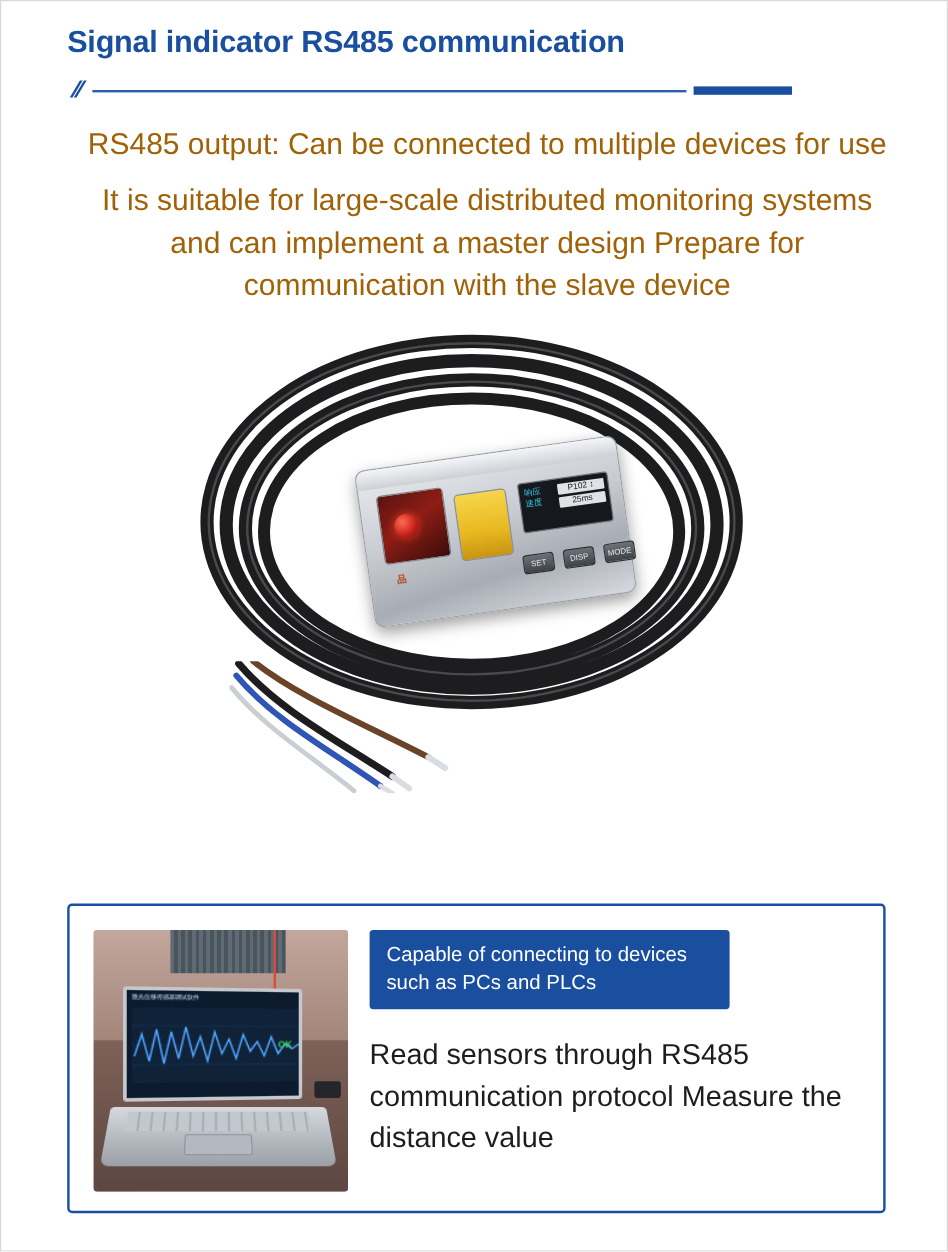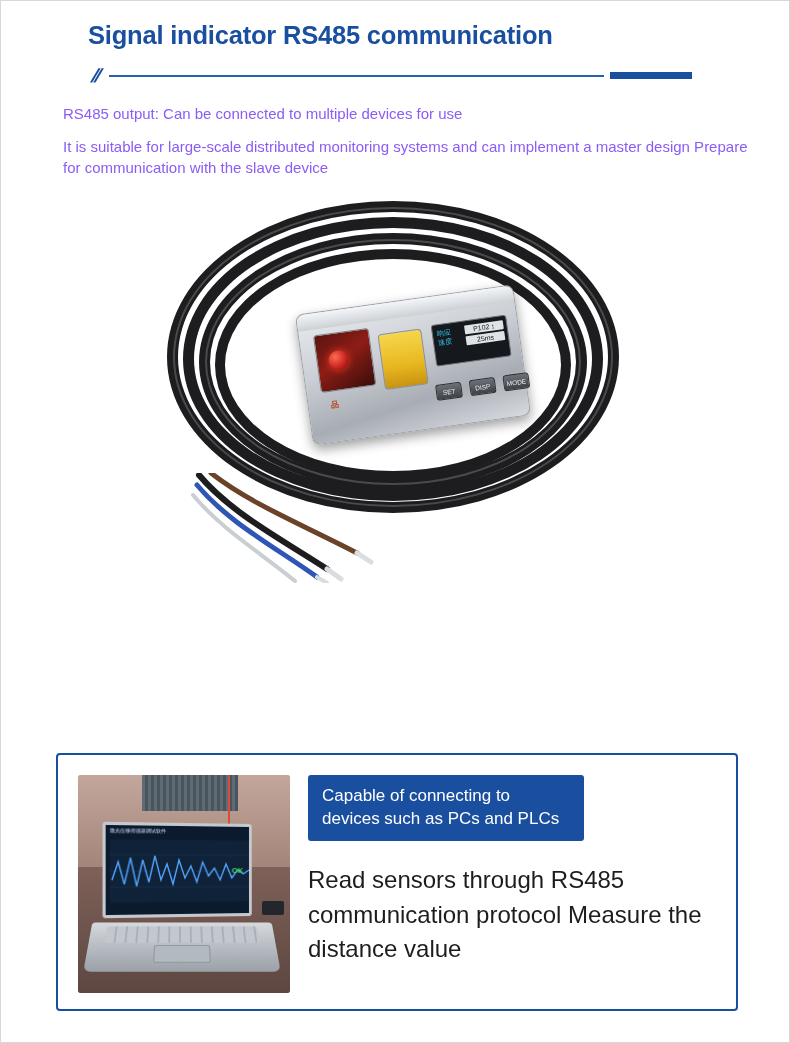--- a/index.html
+++ b/index.html
@@ -19,21 +19,20 @@
     width: 790px;
     height: 1043px;
     position: relative;
     padding: 0;
     border: 1px solid #d8d8d8;
   }
 
   
   .header {
     padding: 18px 40px 0 55px;
-    margin-left: 32px;
   }
   .title-line {
     color: #1a4fa0;
     font-weight: bold;
     font-size: 25.5px;
     line-height: 1.32;
     letter-spacing: -0.2px;
   }
   .title-line.second {
     padding-left: 6px;
@@ -64,25 +63,26 @@
     background: #1a4fa0;
     width: 82px;
     margin-left: 6px;
   }
 
   
   .body-text {
     padding: 16px 40px 0 62px;
   }
   .para {
-    color: #8b5cf6;
-    font-size: 15px;
+    color: #a16207;
+    font-size: 25px;
     line-height: 1.42;
     margin: 0 0 12px 0;
     max-width: 700px;
+    text-align: center;
   }
   .para.second {
     margin-top: 8px;
   }
 
   
   .photo-area {
     position: relative;
     height: 400px;
     margin-top: 8px;
@@ -300,21 +300,21 @@
     flex: 1;
     padding-left: 18px;
   }
   .blue-badge {
     background: #1a4fa0;
     color: #ffffff;
     font-size: 17px;
     line-height: 1.35;
     padding: 10px 14px;
     border-radius: 3px;
-    width: 276px;
+    width: 300px;
   }
   .card-note {
     color: #1d1d1d;
     font-size: 24px;
     line-height: 1.45;
     margin-top: 22px;
   }
 </style>
 </head>
 <body>

